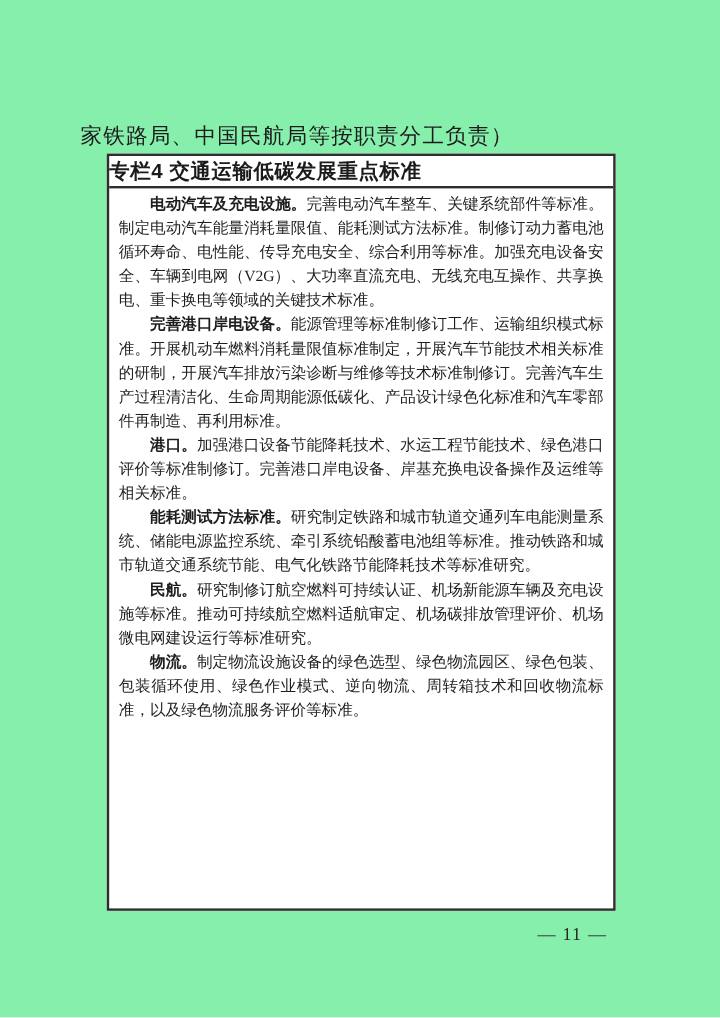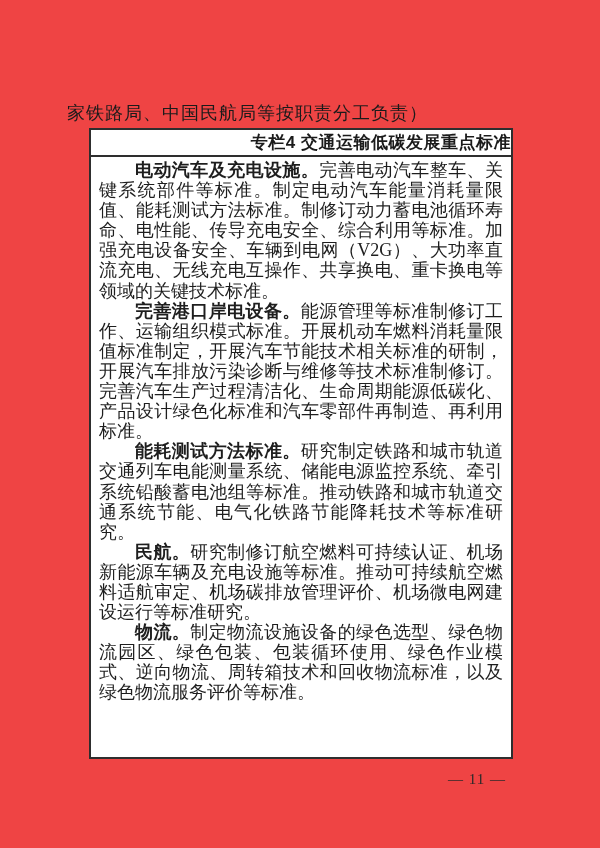--- a/index.html
+++ b/index.html
@@ -1,51 +1,51 @@
 <!DOCTYPE html>
 <html><head>
 <meta charset="utf-8">
 <style>
   * { margin:0; padding:0; box-sizing:border-box; }
   html,body { background:#ffffff; }
   .page {
     position:relative;
     width:600px; height:848px;
-    background:#ef4444;
+    background:#86efac;
     overflow:hidden;
     font-family:"Liberation Serif","DejaVu Serif",serif;
     color:#1b1b1b;
   }
   .intro-line {
     position:absolute;
     left:67px; top:101px;
     font-size:18px;
     letter-spacing:1px;
     white-space:nowrap;
   }
   .panel {
     position:absolute;
     left:89px; top:128px;
     width:424px;
     border:2px solid #2e2e2e;
     background:#ffffff;
   }
   .panel-title {
-    text-align:right;
+    text-align:left;
     font-family:"Liberation Sans","DejaVu Sans",sans-serif;
     font-weight:bold;
     font-size:17px;
     line-height:25px;
     border-bottom:2px solid #2e2e2e;
     letter-spacing:0.5px;
   }
   .panel-body {
     min-height:600px;
     padding:3px 8px 18px 8px;
-    font-size:18px;
+    font-size:13px;
     line-height:20.1px;
     text-align:justify;
     text-justify:inter-ideograph;
     color:#1e1e1e;
   }
   .panel-body p {
     text-indent:2em;
     margin:0;
   }
   .lead { font-weight:bold; }
@@ -67,20 +67,21 @@
 <div class="page">
 
   <div class="intro-line">家铁路局、中国民航局等按职责分工负责）</div>
 
   <div class="panel">
     <div class="panel-title">专栏4 交通运输低碳发展重点标准</div>
 
     <div class="panel-body">
       <p><span class="lead">电动汽车及充电设施。</span><span>完善电动汽车整车、关键系统部件等标准。制定电动汽车能量消耗量限值、能耗测试方法标准。制修订动力蓄电池循环寿命、电性能、传导充电安全、综合利用等标准。加强充电设备安全、车辆到电网（V2G）、大功率直流充电、无线充电互操作、共享换电、重卡换电等领域的关键技术标准。</span></p>
       <p><span class="lead">完善港口岸电设备。</span><span>能源管理等标准制修订工作、运输组织模式标准。开展机动车燃料消耗量限值标准制定，开展汽车节能技术相关标准的研制，开展汽车排放污染诊断与维修等技术标准制修订。完善汽车生产过程清洁化、生命周期能源低碳化、产品设计绿色化标准和汽车零部件再制造、再利用标准。</span></p>
+      <p><span class="lead">港口。</span><span>加强港口设备节能降耗技术、水运工程节能技术、绿色港口评价等标准制修订。完善港口岸电设备、岸基充换电设备操作及运维等相关标准。</span></p>
       <p><span class="lead">能耗测试方法标准。</span><span>研究制定铁路和城市轨道交通列车电能测量系统、储能电源监控系统、牵引系统铅酸蓄电池组等标准。推动铁路和城市轨道交通系统节能、电气化铁路节能降耗技术等标准研究。</span></p>
       <p><span class="lead">民航。</span><span>研究制修订航空燃料可持续认证、机场新能源车辆及充电设施等标准。推动可持续航空燃料适航审定、机场碳排放管理评价、机场微电网建设运行等标准研究。</span></p>
       <p><span class="lead">物流。</span><span>制定物流设施设备的绿色选型、绿色物流园区、绿色包装、包装循环使用、绿色作业模式、逆向物流、周转箱技术和回收物流标准，以及绿色物流服务评价等标准。</span></p>
     </div>
   </div>
 
   <div class="page-number">— 11 —</div>
 
 </div>
 

